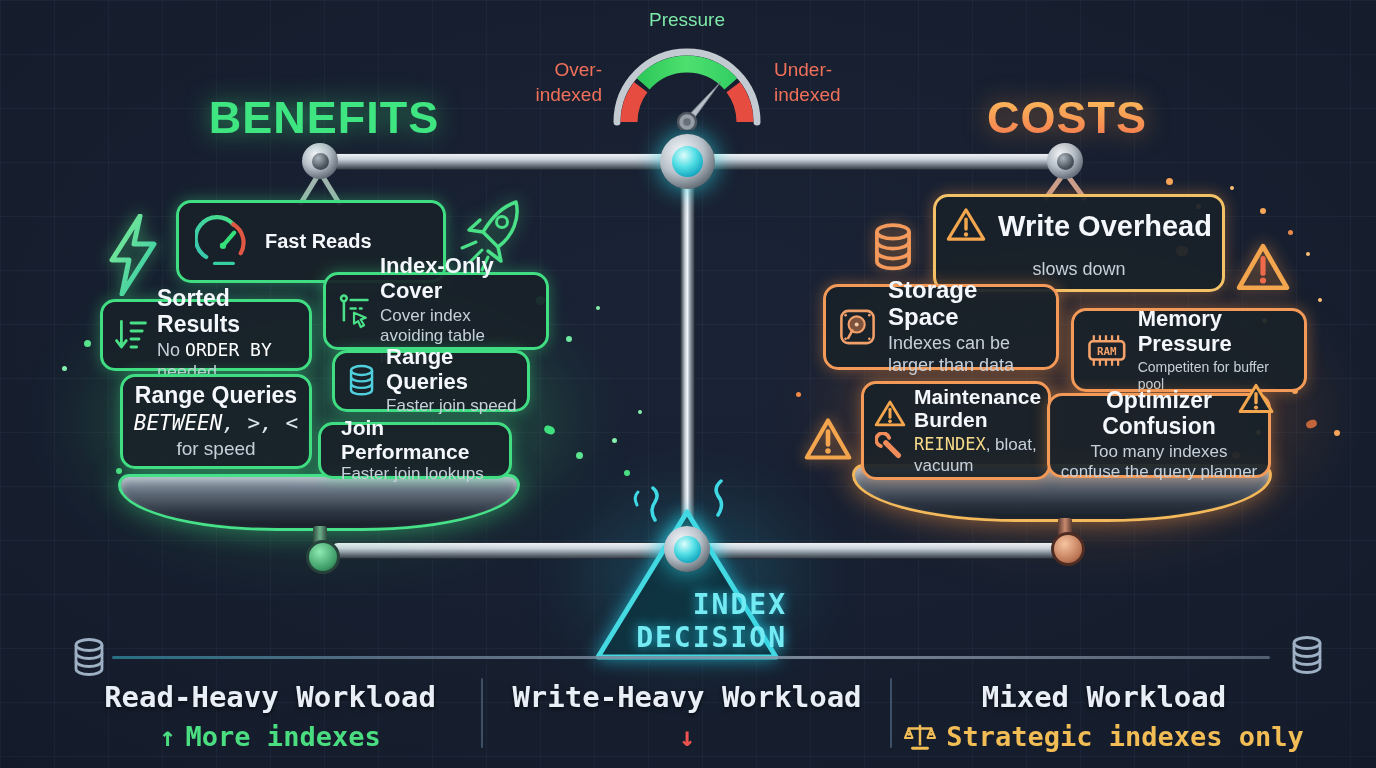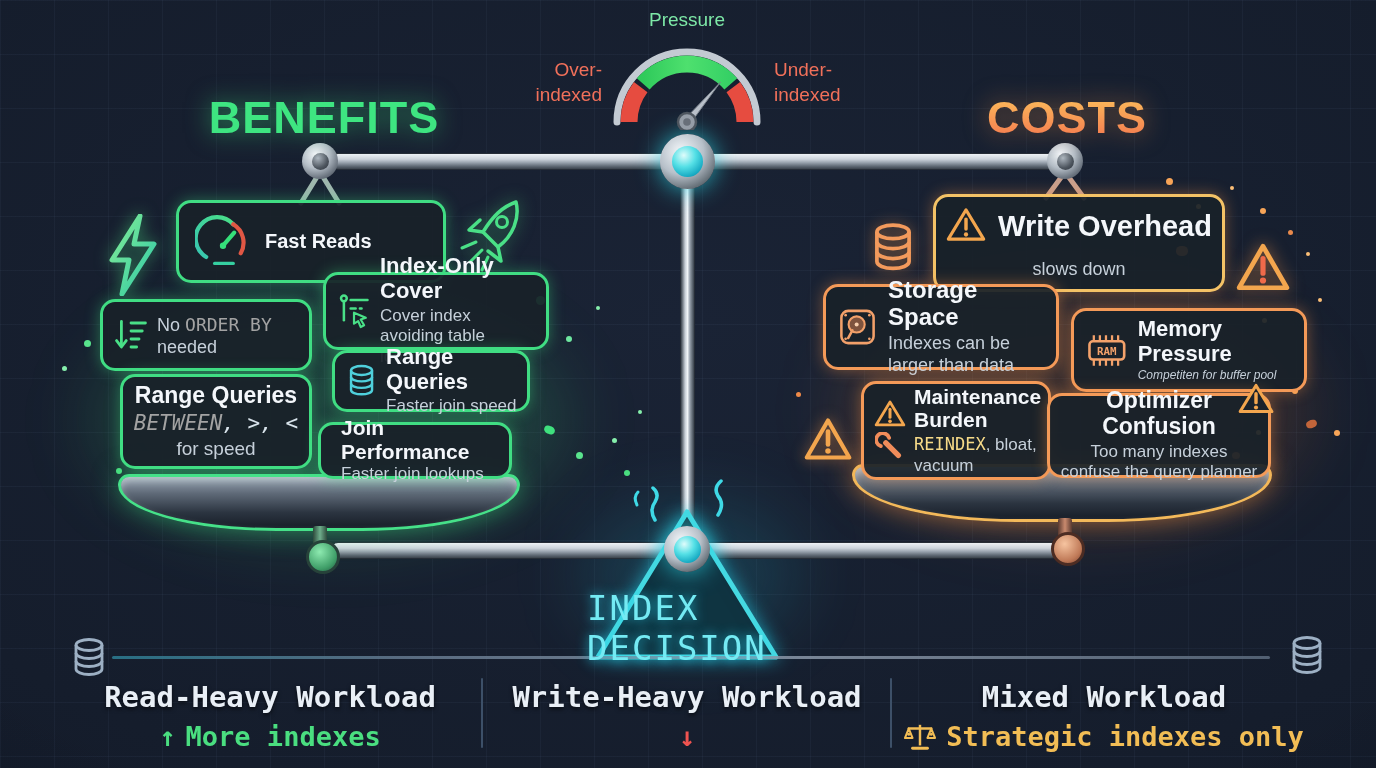--- a/index.html
+++ b/index.html
@@ -39,32 +39,32 @@
   .pan.o{border:3px solid #f3b95a;border-radius:14px 14px 210px 210px/14px 14px 60px 60px;
     box-shadow:0 0 26px rgba(247,150,70,.55),inset 0 4px 7px rgba(255,255,255,.35);}
   
   .card{z-index:6;box-sizing:border-box;background:rgba(25,33,41,.93);border-radius:15px;
     display:flex;align-items:center;}
   .card.g{border:3px solid #40dd83;box-shadow:0 0 15px rgba(62,224,130,.4);}
   .card.o{border:3px solid #f49a58;box-shadow:0 0 15px rgba(244,146,70,.42);}
   .card.o.gold{border-color:#f4c266;}
   .ct{font-weight:bold;color:#f4f7fb;line-height:1.12;}
   .cs{color:#c6d0da;line-height:1.22;}
-  .code-t{font-family:"DejaVu Sans Mono",monospace;color:#a3a3a3;}
+  .code-t{font-family:"DejaVu Sans Mono",monospace;color:#ffffff;}
   .code-y{font-family:"DejaVu Sans Mono",monospace;color:#f6da88;}
   .code-w{font-family:"DejaVu Sans Mono",monospace;color:#d9e4ec;}
   
   .h-benefits{z-index:8;width:330px;text-align:center;font-size:45px;font-weight:bold;letter-spacing:1px;
     color:#3ee581;filter:drop-shadow(0 0 12px rgba(61,232,127,.55));}
   .h-costs{z-index:8;width:280px;text-align:center;font-size:45px;font-weight:bold;letter-spacing:1px;
     background:linear-gradient(180deg,#fcc35c,#f3724e);-webkit-background-clip:text;background-clip:text;
     color:transparent;filter:drop-shadow(0 0 12px rgba(247,150,70,.5));}
   .gauge-lbl{z-index:8;font-size:19px;line-height:1.3;}
-  .tri-txt{z-index:8;width:200px;text-align:left;font-family:"DejaVu Sans Mono",monospace;
-    font-weight:normal;font-size:34px;letter-spacing:2px;color:#74eaf3;line-height:1.18;
+  .tri-txt{z-index:8;width:200px;text-align:right;font-family:"DejaVu Sans Mono",monospace;
+    font-weight:bold;font-size:28px;letter-spacing:2px;color:#74eaf3;line-height:1.18;
     text-shadow:0 0 12px rgba(34,211,238,.85);}
   
   .divider{z-index:5;height:3px;border-radius:2px;opacity:.85;
     background:linear-gradient(90deg,#2c7d93,#64788e 25%,#8a97a8 60%,#5c6b7e);}
   .wl{z-index:8;text-align:center;font-family:"DejaVu Sans Mono",monospace;font-weight:bold;}
   .wl-title{font-size:29px;color:#e9eff6;text-shadow:0 2px 4px rgba(0,0,0,.65);}
   .wl-rec{margin-top:7px;font-size:27px;display:flex;align-items:center;justify-content:center;gap:10px;}
   .sep{z-index:5;width:2px;background:#3d5068;border-radius:2px;}
   .p{position:absolute;border-radius:50%;z-index:3;}
   svg{display:block;}
@@ -166,20 +166,21 @@
   <div class="card abs g" style="left:100px;top:299px;width:212px;height:72px;gap:10px;padding:0 8px 0 12px;">
     <svg width="40" height="46" viewBox="0 0 40 46">
       <line x1="8" y1="6" x2="8" y2="36" stroke="#49e087" stroke-width="3.5" stroke-linecap="round"></line>
       <polyline points="2,30 8,38 14,30" fill="none" stroke="#49e087" stroke-width="3.5" stroke-linecap="round" stroke-linejoin="round"></polyline>
       <line x1="20" y1="8" x2="38" y2="8" stroke="#49e087" stroke-width="3.5" stroke-linecap="round"></line>
       <line x1="20" y1="18" x2="34" y2="18" stroke="#49e087" stroke-width="3.5" stroke-linecap="round"></line>
       <line x1="20" y1="28" x2="30" y2="28" stroke="#49e087" stroke-width="3.5" stroke-linecap="round"></line>
       <line x1="20" y1="38" x2="27" y2="38" stroke="#49e087" stroke-width="3.5" stroke-linecap="round"></line>
     </svg>
     <div>
+      <div class="ct" style="font-size:23px;">Sorted Results</div>
       <div class="cs" style="font-size:18px;margin-top:2px;"><span>No </span><span class="code-t">ORDER BY</span><span> needed</span></div>
     </div>
   </div>
 
   <div class="card abs g" style="left:323px;top:272px;width:226px;height:78px;gap:10px;padding:0 8px 0 12px;">
     <svg width="38" height="46" viewBox="0 0 38 46">
       <circle cx="7" cy="8" r="3.4" fill="none" stroke="#49e087" stroke-width="3"></circle>
       <line x1="7" y1="13" x2="7" y2="34" stroke="#49e087" stroke-width="3" stroke-linecap="round"></line>
       <line x1="15" y1="10" x2="35" y2="10" stroke="#49e087" stroke-width="3" stroke-linecap="round"></line>
       <line x1="15" y1="20" x2="28" y2="20" stroke="#49e087" stroke-width="3" stroke-linecap="round" stroke-dasharray="6 5"></line>
@@ -248,21 +249,21 @@
   </div>
 
   <div class="card abs o" style="left:1071px;top:308px;width:236px;height:84px;gap:10px;padding:0 6px 0 12px;">
     <svg width="48" height="42" viewBox="0 0 48 42">
       <rect x="4" y="11" width="40" height="21" rx="4" fill="none" stroke="#f4a26b" stroke-width="3"></rect>
       <text x="24" y="27" text-anchor="middle" font-family="DejaVu Sans Mono, monospace" font-weight="bold" font-size="12.5" fill="#f4a26b">RAM</text>
       <path d="M9 4 V11 M16 4 V11 M23 4 V11 M30 4 V11 M37 4 V11 M9 32 V39 M16 32 V39 M23 32 V39 M30 32 V39 M37 32 V39" stroke="#f4a26b" stroke-width="2.6"></path>
     </svg>
     <div>
       <div class="ct" style="font-size:22px;">Memory Pressure</div>
-      <div class="cs" style="font-size:12px;width:140px;margin-top:2px;font-style:italic;">Competiten for buffer pool</div>
+      <div class="cs" style="font-size:14px;width:140px;margin-top:2px;">Competiten for buffer pool</div>
     </div>
   </div>
 
   <div class="card abs o" style="left:861px;top:381px;width:190px;height:99px;gap:8px;padding:0 6px 0 10px;">
     <div style="display:flex;flex-direction:column;align-items:center;gap:4px;">
       <svg width="32" height="29" viewBox="0 0 52 48">
         <path d="M26 5 L49 43 H3 Z" fill="none" stroke="#f3a64e" stroke-width="4.5" stroke-linejoin="round"></path>
         <line x1="26" y1="17" x2="26" y2="30" stroke="#f3a64e" stroke-width="5" stroke-linecap="round"></line>
         <circle cx="26" cy="37" r="3" fill="#f3a64e"></circle>
       </svg>

